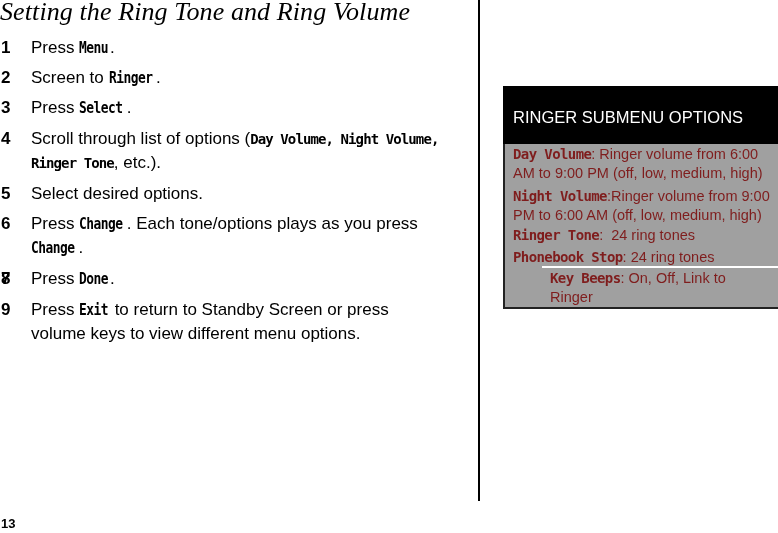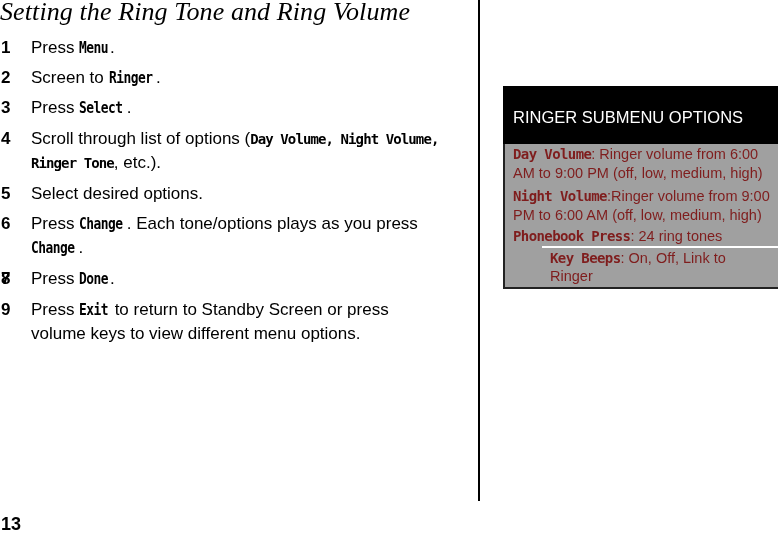--- a/index.html
+++ b/index.html
@@ -64,21 +64,21 @@
       top: 0;
       width: 2px;
       height: 501px;
       background: #000;
     }
     .page-num {
       position: absolute;
       left: 1px;
       top: 515px;
       font-weight: bold;
-      font-size: 18px;
+      font-size: 13px;
       line-height: 18px;
     }
     .panel {
       position: absolute;
       left: 503px;
       top: 86px;
       width: 275px;
     }
     .panel-header {
       background: #000;
@@ -162,22 +162,25 @@
 
 <div class="panel">
   <div class="panel-header">RINGER SUBMENU OPTIONS</div>
   <div class="panel-body">
     <div class="opt">
       <span class="okw">Day Volume</span><span>: Ringer volume from 6:00 AM to 9:00 PM (off, low, medium, high)</span>
     </div>
     <div class="opt gap">
       <span class="okw">Night Volume</span><span>:Ringer volume from 9:00 PM to 6:00 AM (off, low, medium, high)</span>
     </div>
+    <div class="opt" style="padding-top:2px">
+      <span class="okw">Ringer Tone</span><span style="white-space:pre">:  24 ring tones</span>
+    </div>
     <div class="opt" style="padding-top:3px">
-      <span class="okw">Phonebook Press</span><span>: 24 ring tones</span>
+      <span class="okw">Phonebook Stop</span><span>: 24 ring tones</span>
     </div>
     <div class="opt sep" style="padding-bottom:1px">
       <span class="okw">Key Beeps</span><span>: On, Off, Link to Ringer</span>
     </div>
   </div>
 </div>
 
 <div class="page-num">13</div>
 
 </body></html>

